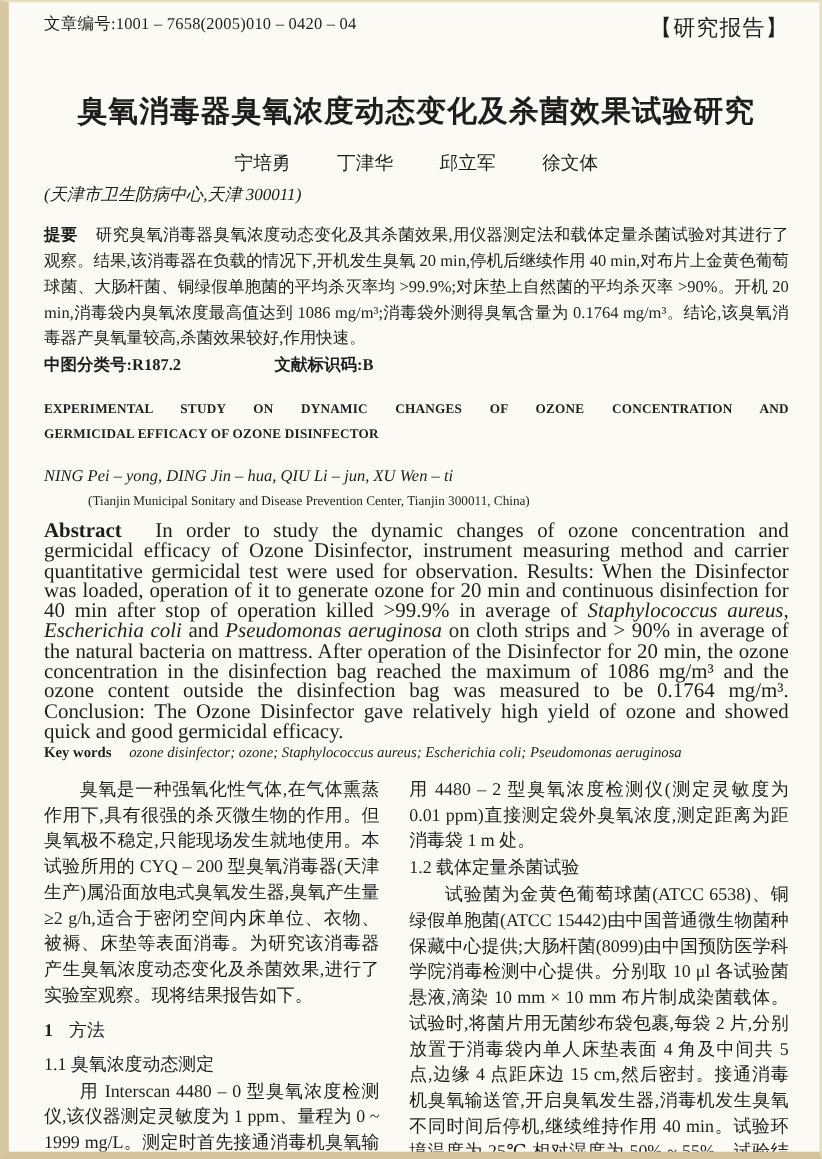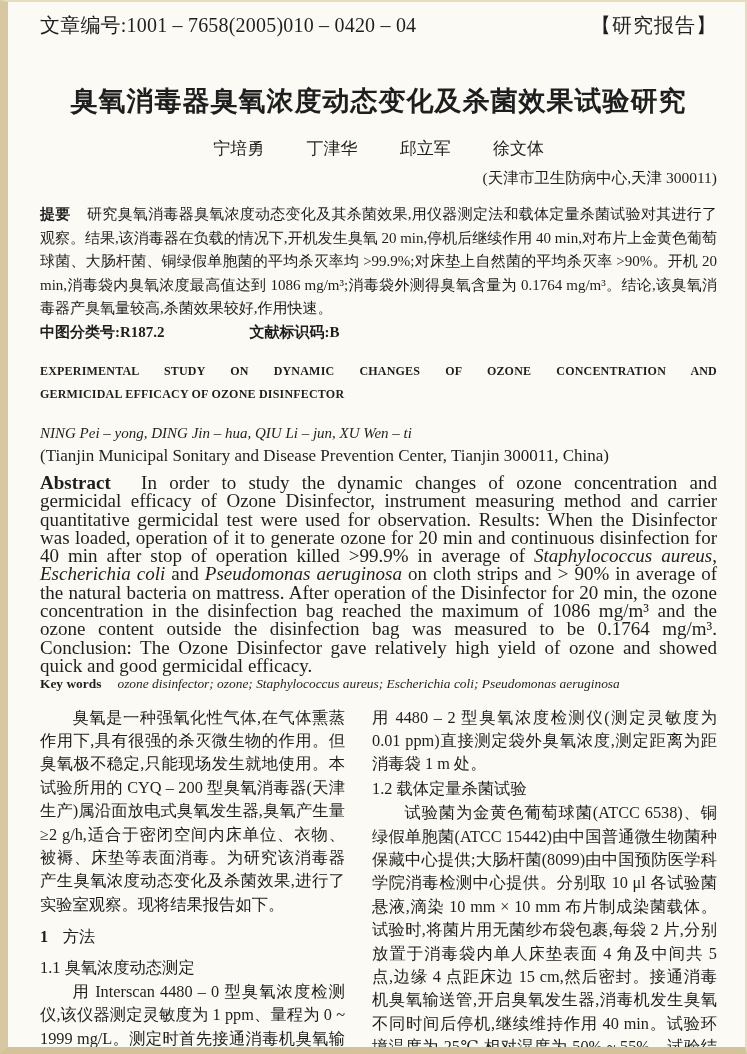--- a/index.html
+++ b/index.html
@@ -21,46 +21,46 @@
     overflow:hidden;
     color:#1e1e1e;
   }
   .inner{padding:0 28px 0 32px;}
 
   
   .hdr{
     margin-top:10px;
     display:flex;justify-content:space-between;align-items:flex-start;
   }
-  .article-no{font-size:20px;letter-spacing:.2px;}
+  .article-no{font-size:15px;letter-spacing:.2px;}
   .report-tag{font-size:20px;letter-spacing:1px;}
 
   
   .title-cn{
     margin-top:46px;text-align:center;
     font-family:"Liberation Sans","DejaVu Sans",sans-serif;
     font-weight:bold;font-size:27px;line-height:32px;letter-spacing:1px;
   }
   .authors-cn{margin-top:22px;text-align:center;font-size:17px;line-height:20px;}
   .authors-cn .nm{margin:0 19px;}
-  .affil-cn{margin-top:9px;text-align:right;font-size:15.5px;line-height:19px;}
+  .affil-cn{margin-top:9px;text-align:left;font-size:15.5px;line-height:19px;font-style:italic;}
 
   
   .abs-cn{margin-top:16px;font-size:15px;line-height:23.5px;text-align:justify;}
   .abs-cn .lbl{font-weight:bold;margin-right:1.1em;}
   .kw-cn{font-size:15px;line-height:23.5px;}
   .kw-cn .lbl{font-weight:bold;margin-right:1.1em;}
   .clc-row{font-size:15px;line-height:23.5px;font-weight:bold;}
   .clc-row .clc{margin-right:85px;}
 
   
   .title-en{margin-top:16px;font-weight:bold;font-size:12px;line-height:23px;letter-spacing:.2px;}
   .title-en .l1{text-align:justify;text-align-last:justify;}
   .authors-en{margin-top:18px;font-style:italic;font-size:15px;line-height:19px;}
-  .affil-en{margin-top:4px;font-size:17px;line-height:17px;}
+  .affil-en{margin-top:4px;font-size:12px;line-height:17px;margin-left:40px;}
   .abs-en{margin-top:10px;font-size:19px;line-height:18.3px;text-align:justify;}
   .abs-en .lbl{font-weight:bold;margin-right:1.6em;font-style:normal;}
   .kw-en{font-size:13.4px;line-height:18.3px;}
   .kw-en .lbl{font-weight:bold;margin-right:1.2em;}
   .kw-en .kws{font-style:italic;}
 
   
   .bodycols{
     margin-top:12px;
     display:flex;gap:27px;

